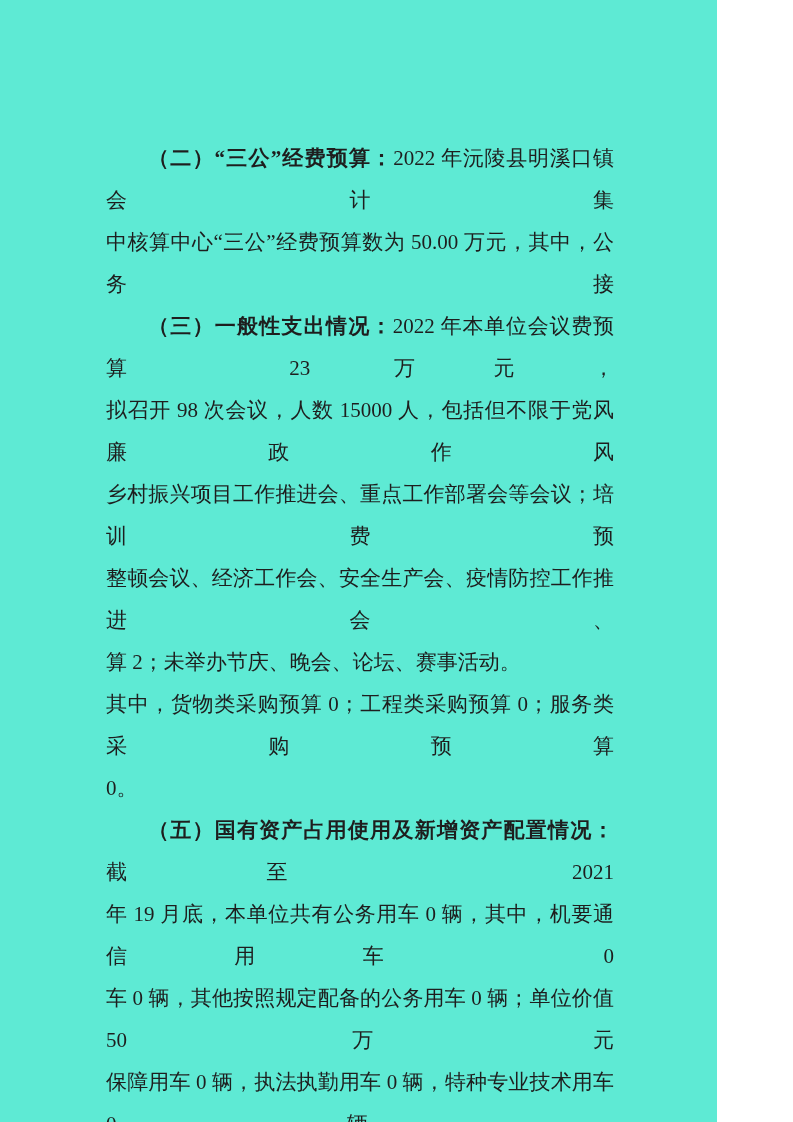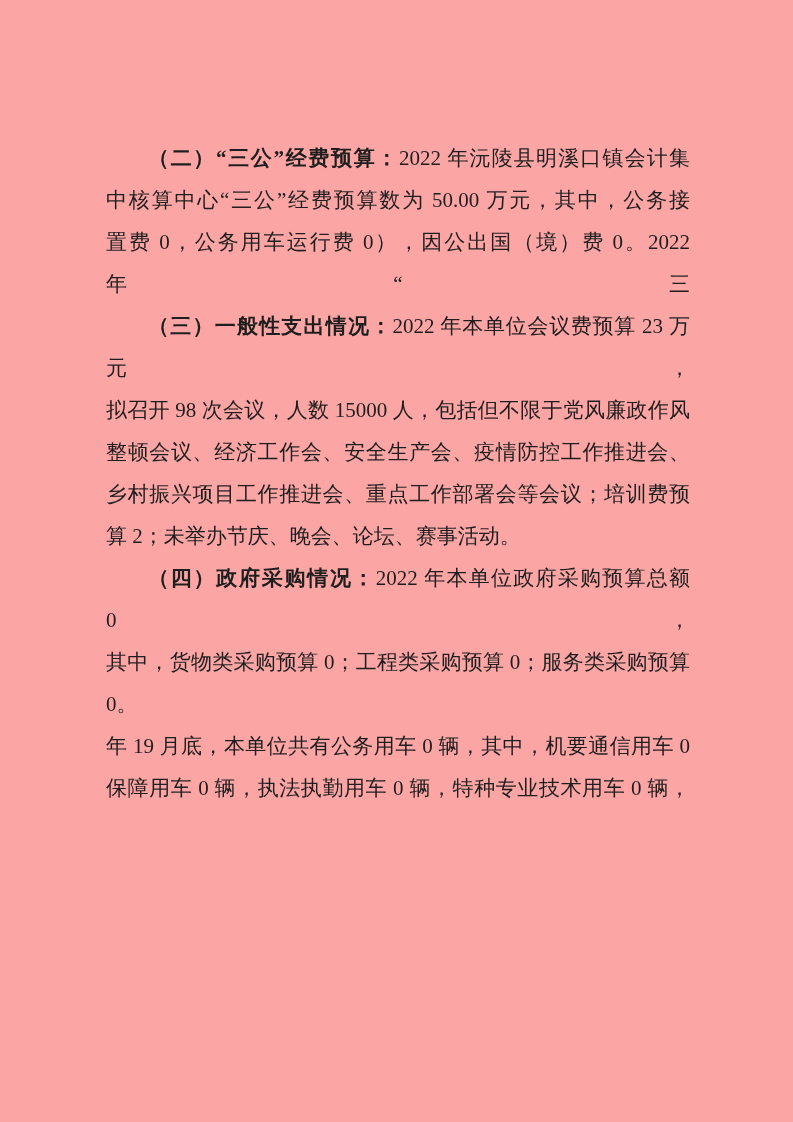--- a/index.html
+++ b/index.html
@@ -2,23 +2,23 @@
 <html><head>
 <meta charset="utf-8">
 <style>
   html, body {
     margin: 0;
     padding: 0;
     background: #ffffff;
   }
   .page {
     position: relative;
-    width: 793px;
+    width: 717px;
     height: 1122px;
-    background: #fca5a5;
+    background: #5eead4;
     box-sizing: border-box;
     padding: 137px 103px 0 106px;
     overflow: hidden;
   }
   .doc-body {
     width: 100%;
   }
   .line {
     font-family: "Liberation Serif", "DejaVu Serif", serif;
     font-size: 21px;
@@ -42,36 +42,36 @@
 </style>
 </head>
 <body>
 
 <div class="page">
   <div class="doc-body">
 
     <div>
       <div class="line indent"><span class="b">（二）“三公”经费预算：</span><span>2022 年沅陵县明溪口镇会计集</span></div>
       <div class="line"><span>中核算中心“三公”经费预算数为 50.00 万元，其中，公务接</span></div>
-      <div class="line"><span>置费 0，公务用车运行费 0），因公出国（境）费 0。2022 年“三</span></div>
     </div>
 
     <div>
       <div class="line indent"><span class="b">（三）一般性支出情况：</span><span>2022 年本单位会议费预算 23 万元，</span></div>
       <div class="line"><span>拟召开 98 次会议，人数 15000 人，包括但不限于党风廉政作风</span></div>
+      <div class="line"><span>乡村振兴项目工作推进会、重点工作部署会等会议；培训费预</span></div>
       <div class="line"><span>整顿会议、经济工作会、安全生产会、疫情防控工作推进会、</span></div>
-      <div class="line"><span>乡村振兴项目工作推进会、重点工作部署会等会议；培训费预</span></div>
       <div class="line open"><span>算 2；未举办节庆、晚会、论坛、赛事活动。</span></div>
     </div>
 
     <div>
-      <div class="line indent"><span class="b">（四）政府采购情况：</span><span>2022 年本单位政府采购预算总额 0，</span></div>
       <div class="line"><span>其中，货物类采购预算 0；工程类采购预算 0；服务类采购预算</span></div>
       <div class="line open"><span>0。</span></div>
     </div>
 
     <div>
+      <div class="line indent"><span class="b">（五）国有资产占用使用及新增资产配置情况：</span><span>截至 2021</span></div>
       <div class="line"><span>年 19 月底，本单位共有公务用车 0 辆，其中，机要通信用车 0</span></div>
+      <div class="line"><span>车 0 辆，其他按照规定配备的公务用车 0 辆；单位价值 50 万元</span></div>
       <div class="line"><span>保障用车 0 辆，执法执勤用车 0 辆，特种专业技术用车 0 辆，</span></div>
     </div>
 
   </div>
 </div>
 
 </body></html>

